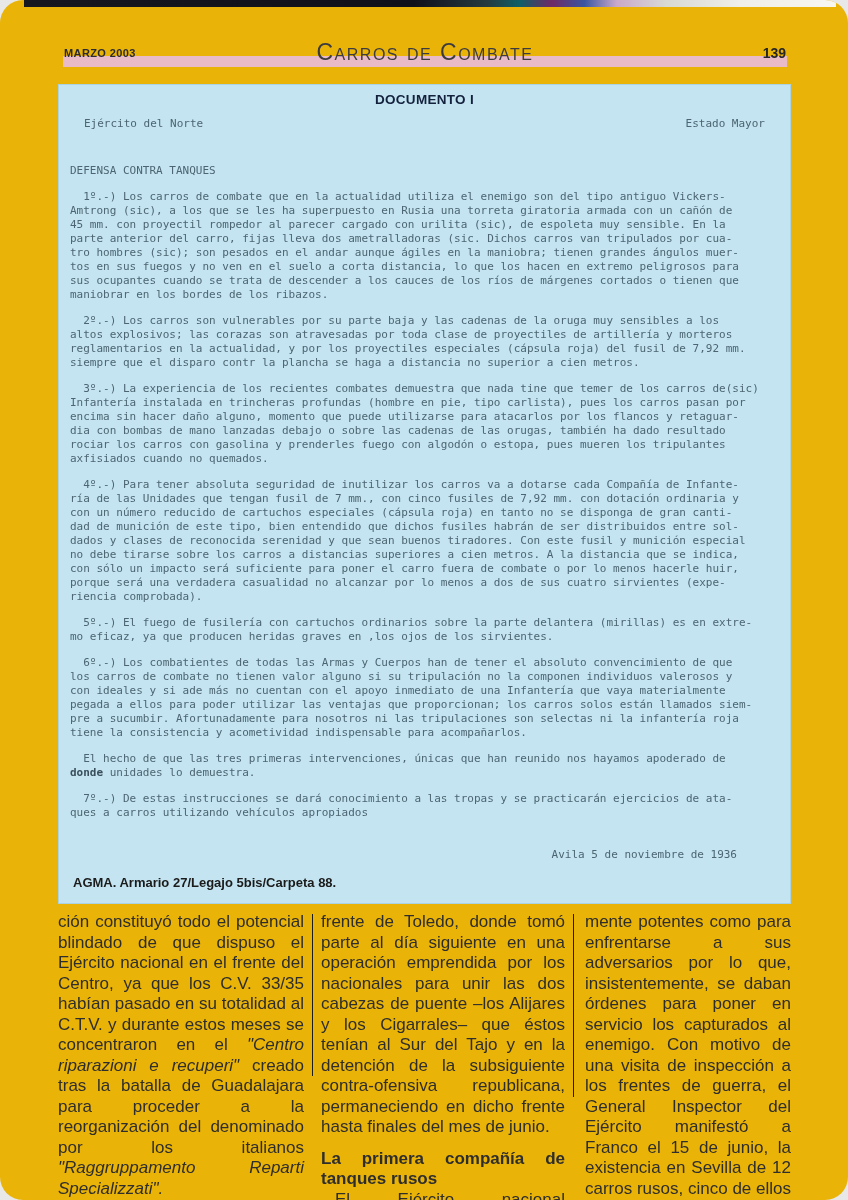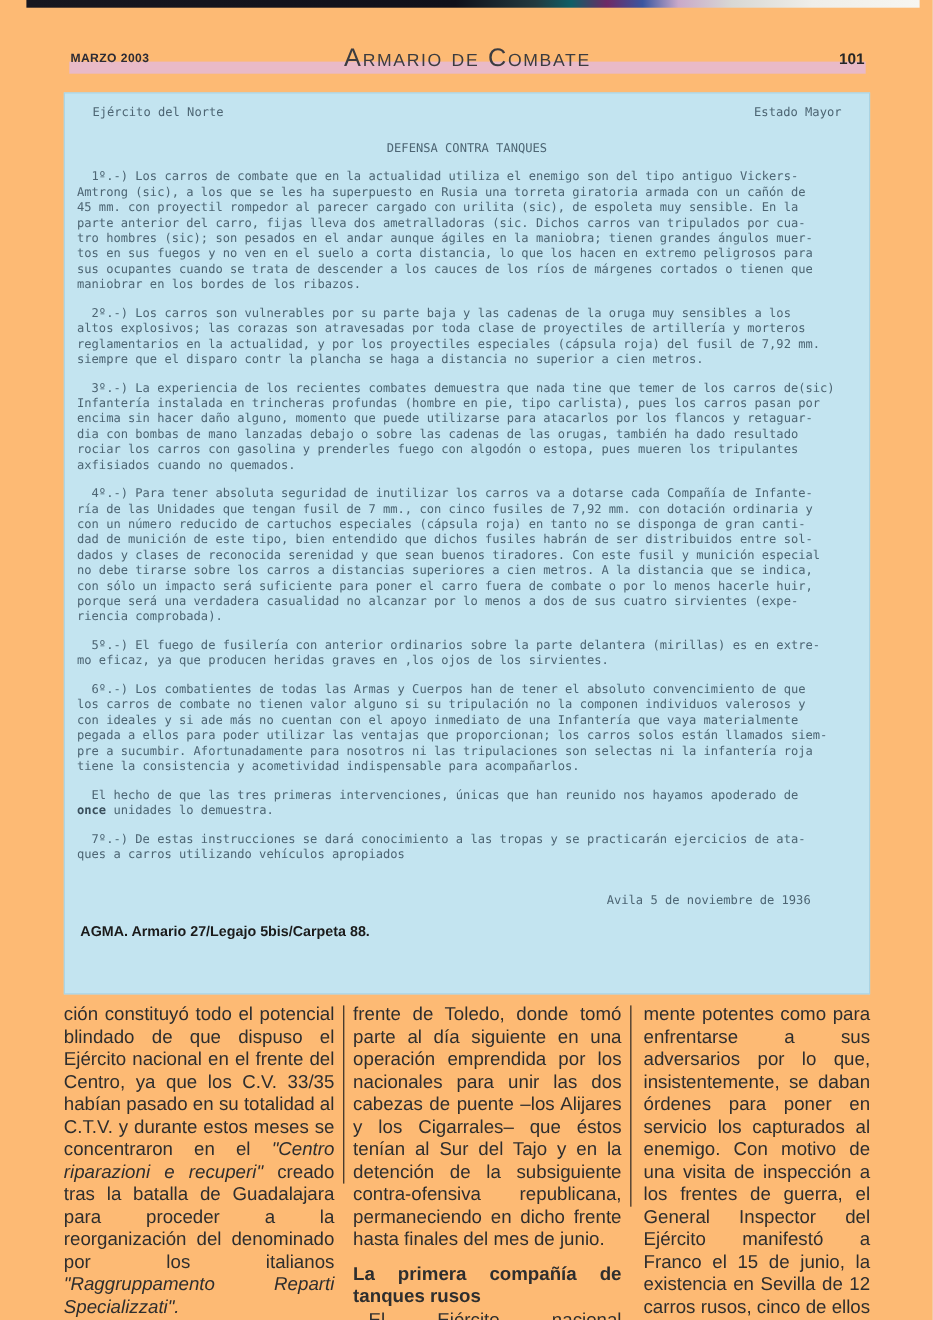--- a/index.html
+++ b/index.html
@@ -1,38 +1,38 @@
 <!DOCTYPE html>
 <html lang="es"><head>
 <meta charset="utf-8">
 <style>
   html,body{margin:0;padding:0;background:#e8e8e8;}
-  .page{position:relative;width:848px;height:1200px;background:#fdba74;overflow:hidden;
-        font-family:"Liberation Sans",sans-serif;}
+  .page{position:relative;width:848px;height:1200px;background:#eab308;overflow:hidden;
+        font-family:"Liberation Sans",sans-serif;border-radius:23px;}
   
   .topbar{position:absolute;left:24px;top:0;width:812px;height:7px;
     background:linear-gradient(90deg,#17171f 0%,#10101a 48%,#233a3f 57%,#0f5f66 61%,
       #6e2a66 65%,#3a56a0 69%,#c9a9c9 73%,#d8d8d4 79%,#efeee9 88%,#f7f6f1 100%);}
   
   .header{position:absolute;left:63px;top:42px;width:724px;height:28px;}
   .rule{position:absolute;left:0;top:14px;width:100%;height:11px;background:#e9bac8;}
   .issue{position:absolute;left:1px;top:5px;font-size:11px;font-weight:bold;color:#2b2b36;
     letter-spacing:.4px;}
   .mag-title{position:absolute;left:0;right:0;top:-3px;text-align:center;font-size:23px;
     color:#3c3c40;font-variant:small-caps;letter-spacing:1.5px;}
   .pageno{position:absolute;right:1px;top:3px;font-size:14px;font-weight:bold;color:#262626;}
   
   .docbox{position:absolute;left:58px;top:84px;width:733px;height:820px;background:#c3e4f0;
     border:1px solid #aad3e3;box-sizing:border-box;padding:0 11px;}
   .doc-title{text-align:center;font-weight:bold;font-size:13.5px;color:#14213d;
     padding-top:7px;letter-spacing:.3px;}
   .mono{font-family:"DejaVu Sans Mono","Liberation Mono",monospace;font-size:11px;
     line-height:14px;color:#4d6573;white-space:pre-wrap;}
   .orgline{display:flex;justify-content:space-between;margin-top:10px;padding:0 14px;text-align:center;}
-  .subject{text-align:center;margin-top:19px;}
+  .subject{text-align:left;margin-top:33px;}
   .para{margin-top:12px;}
   .b{font-weight:bold;color:#3a4f5c;}
   .dateline{text-align:right;padding-right:42px;margin-top:28px;}
   .citation{font-weight:bold;font-size:13px;color:#1b1b1b;margin-top:13px;padding-left:3px;
     font-family:"Liberation Sans",sans-serif;}
   
   .article{position:absolute;left:58px;top:912px;width:733px;height:280px;}
   .cols{display:flex;}
   .col{box-sizing:border-box;}
   .c1{width:246px;}
@@ -50,25 +50,26 @@
 </head>
 <body>
 
 <div class="page">
 
   <div class="topbar"></div>
 
   <header class="header">
     <div class="rule"></div>
     <span class="issue">MARZO 2003</span>
-    <div class="mag-title">Armario de Combate</div>
-    <span class="pageno">101</span>
+    <div class="mag-title">Carros de Combate</div>
+    <span class="pageno">139</span>
   </header>
 
   <section class="docbox">
+    <div class="doc-title">DOCUMENTO I</div>
 
     <div class="mono orgline">
       <span>Ejército del Norte</span>
       <span>Estado Mayor</span>
     </div>
 
     <div class="mono subject">DEFENSA CONTRA TANQUES</div>
 
 
     <div class="mono para">  1º.-) Los carros de combate que en la actualidad utiliza el enemigo son del tipo antiguo Vickers-
@@ -91,31 +92,31 @@
 axfisiados cuando no quemados.</div>
     <div class="mono para">  4º.-) Para tener absoluta seguridad de inutilizar los carros va a dotarse cada Compañía de Infante-
 ría de las Unidades que tengan fusil de 7 mm., con cinco fusiles de 7,92 mm. con dotación ordinaria y
 con un número reducido de cartuchos especiales (cápsula roja) en tanto no se disponga de gran canti-
 dad de munición de este tipo, bien entendido que dichos fusiles habrán de ser distribuidos entre sol-
 dados y clases de reconocida serenidad y que sean buenos tiradores. Con este fusil y munición especial
 no debe tirarse sobre los carros a distancias superiores a cien metros. A la distancia que se indica,
 con sólo un impacto será suficiente para poner el carro fuera de combate o por lo menos hacerle huir,
 porque será una verdadera casualidad no alcanzar por lo menos a dos de sus cuatro sirvientes (expe-
 riencia comprobada).</div>
-    <div class="mono para">  5º.-) El fuego de fusilería con anterior ordinarios sobre la parte delantera (mirillas) es en extre-
+    <div class="mono para">  5º.-) El fuego de fusilería con cartuchos ordinarios sobre la parte delantera (mirillas) es en extre-
 mo eficaz, ya que producen heridas graves en ,los ojos de los sirvientes.</div>
     <div class="mono para">  6º.-) Los combatientes de todas las Armas y Cuerpos han de tener el absoluto convencimiento de que
 los carros de combate no tienen valor alguno si su tripulación no la componen individuos valerosos y
 con ideales y si ade más no cuentan con el apoyo inmediato de una Infantería que vaya materialmente
 pegada a ellos para poder utilizar las ventajas que proporcionan; los carros solos están llamados siem-
 pre a sucumbir. Afortunadamente para nosotros ni las tripulaciones son selectas ni la infantería roja
 tiene la consistencia y acometividad indispensable para acompañarlos.</div>
 
     <div class="mono para"><span>  El hecho de que las tres primeras intervenciones, únicas que han reunido nos hayamos apoderado de
-</span><span class="b">once</span><span> unidades lo demuestra.</span></div>
+</span><span class="b">donde</span><span> unidades lo demuestra.</span></div>
 
     <div class="mono para">  7º.-) De estas instrucciones se dará conocimiento a las tropas y se practicarán ejercicios de ata-
 ques a carros utilizando vehículos apropiados</div>
 
     <div class="mono dateline">Avila 5 de noviembre de 1936</div>
 
     <div class="citation">AGMA. Armario 27/Legajo 5bis/Carpeta 88.</div>
   </section>
 
   <section class="article">

